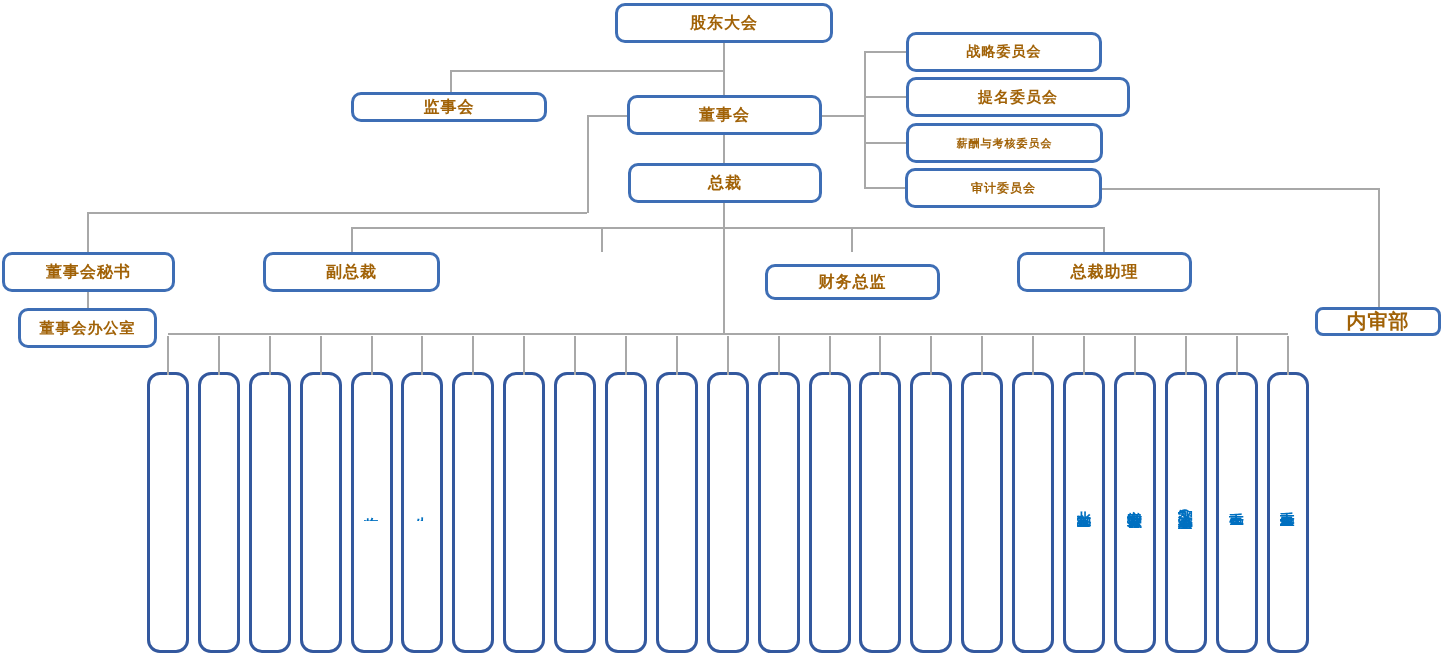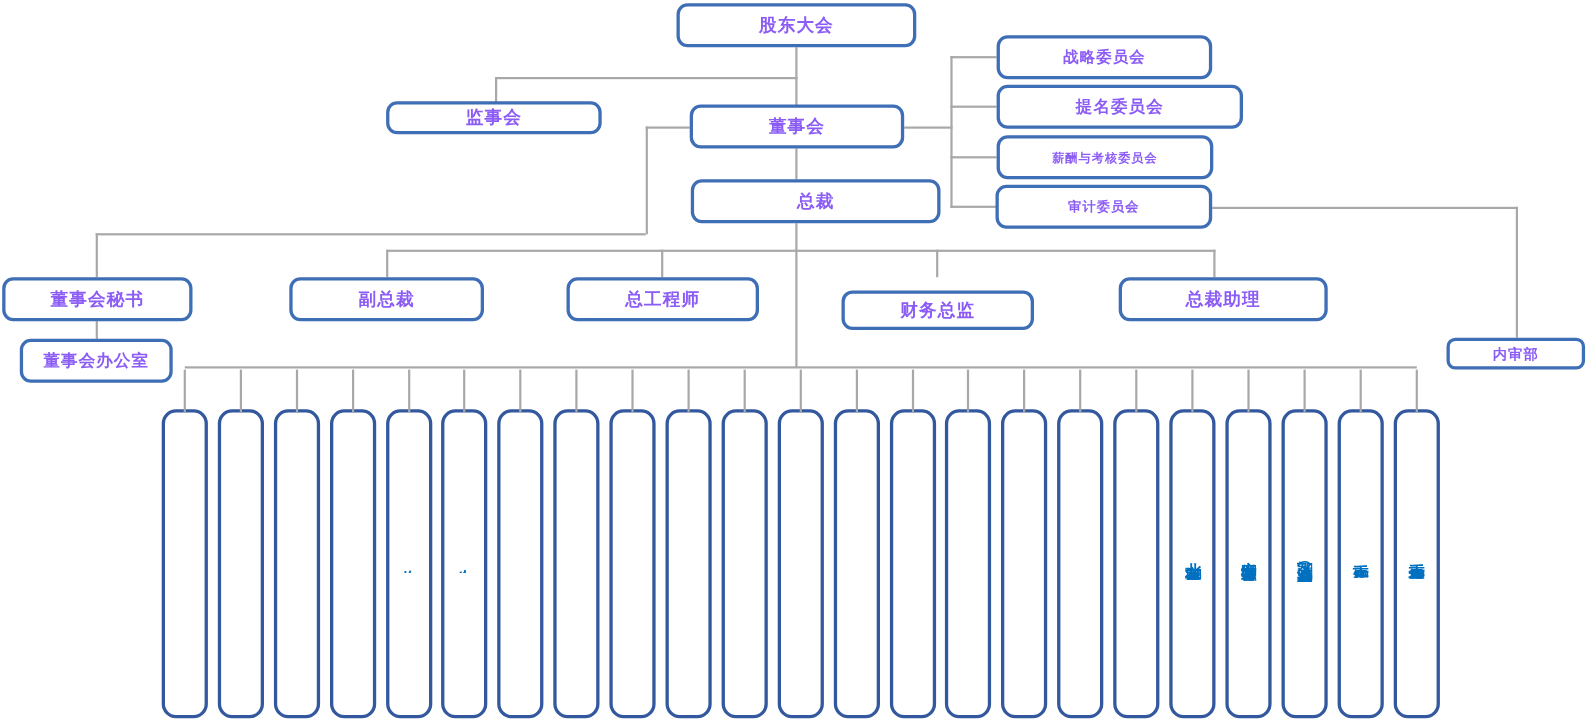--- a/index.html
+++ b/index.html
@@ -9,21 +9,21 @@
   }
   
   .ln{position:absolute;background:#a8a8a8;}
   .ln.h{height:2px;}
   .ln.v{width:2px;}
   
   .hbox{
     position:absolute;box-sizing:border-box;background:#ffffff;
     border:3px solid #3e6eb5;border-radius:10px;
     display:flex;align-items:center;justify-content:center;
-    color:#8b5cf6;font-weight:bold;font-size:16px;letter-spacing:1px;
+    color:#a16207;font-weight:bold;font-size:16px;letter-spacing:1px;
     white-space:nowrap;
   }
   
   .vrow{position:absolute;left:147px;top:372px;display:flex;gap:8.9px;}
   .vbox{
     position:relative;box-sizing:border-box;width:42px;height:281px;background:#ffffff;
     border:3px solid #33589e;border-radius:13px;
     display:flex;align-items:center;justify-content:center;
     color:#0070c0;font-weight:bold;font-size:15px;
   }
@@ -68,21 +68,21 @@
 
   <div class="hbox" style="left:615px;top:3px;width:218px;height:40px">
     <span>股东大会</span>
   </div>
   <div class="hbox" style="left:351px;top:92px;width:196px;height:30px">
     <span>监事会</span>
   </div>
   <div class="hbox" style="left:627px;top:95px;width:195px;height:40px">
     <span>董事会</span>
   </div>
-  <div class="hbox" style="left:628px;top:163px;width:227px;height:40px">
+  <div class="hbox" style="left:628px;top:163px;width:194px;height:40px">
     <span>总裁</span>
   </div>
 
   <div class="hbox" style="left:906px;top:32px;width:196px;height:40px;font-size:14px">
     <span>战略委员会</span>
   </div>
   <div class="hbox" style="left:906px;top:77px;width:224px;height:40px;font-size:15px">
     <span>提名委员会</span>
   </div>
   <div class="hbox" style="left:906px;top:123px;width:197px;height:40px;font-size:11px">
@@ -91,34 +91,31 @@
   <div class="hbox" style="left:905px;top:168px;width:197px;height:40px;font-size:12px">
     <span>审计委员会</span>
   </div>
 
   <div class="hbox" style="left:2px;top:252px;width:173px;height:40px">
     <span>董事会秘书</span>
   </div>
   <div class="hbox" style="left:263px;top:252px;width:177px;height:40px">
     <span>副总裁</span>
   </div>
-  <div class="hbox" style="left:515px;top:252px;width:175px;height:40px">
-    <span>总工程师</span>
-  </div>
   <div class="hbox" style="left:765px;top:264px;width:175px;height:36px">
     <span>财务总监</span>
   </div>
-  <div class="hbox" style="left:1017px;top:252px;width:190px;height:40px">
+  <div class="hbox" style="left:1017px;top:252px;width:175px;height:40px">
     <span>总裁助理</span>
   </div>
 
   <div class="hbox" style="left:18px;top:308px;width:139px;height:40px;font-size:15px">
     <span>董事会办公室</span>
   </div>
-  <div class="hbox" style="left:1315px;top:307px;width:126px;height:29px;border-radius:8px;font-size:13px">
+  <div class="hbox" style="left:1315px;top:307px;width:126px;height:29px;border-radius:8px;font-size:20px">
     <span>内审部</span>
   </div>
 
   <div class="vrow" id="dept-row">
     <div class="vbox">
       <span>党委办公室</span>
     </div>
 
     <div class="vbox">
       <span>总裁办公室</span>

